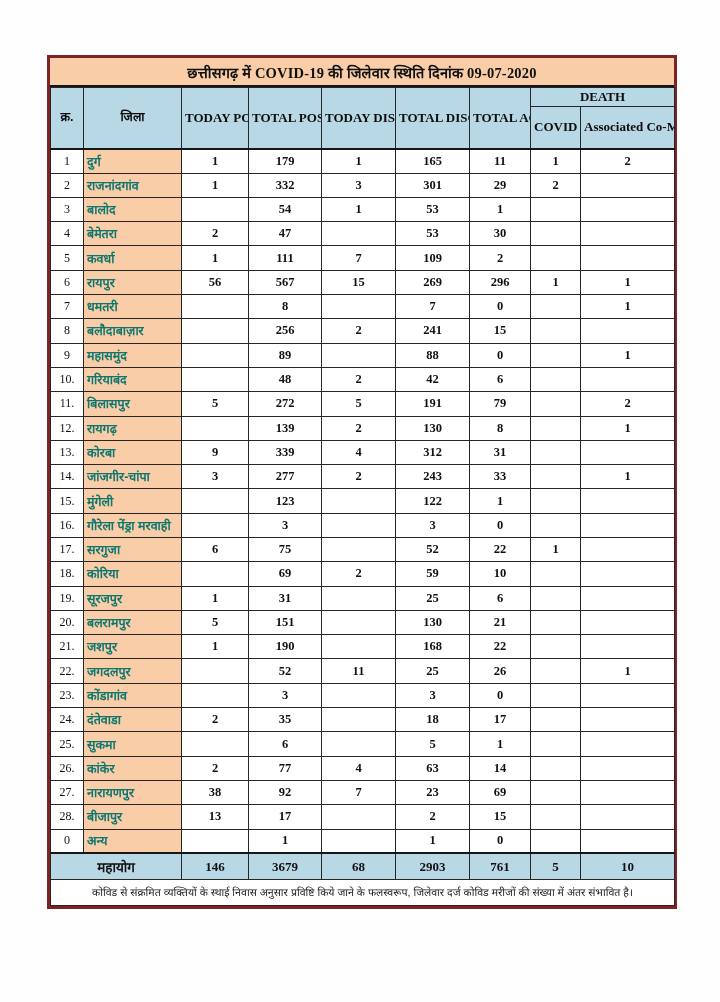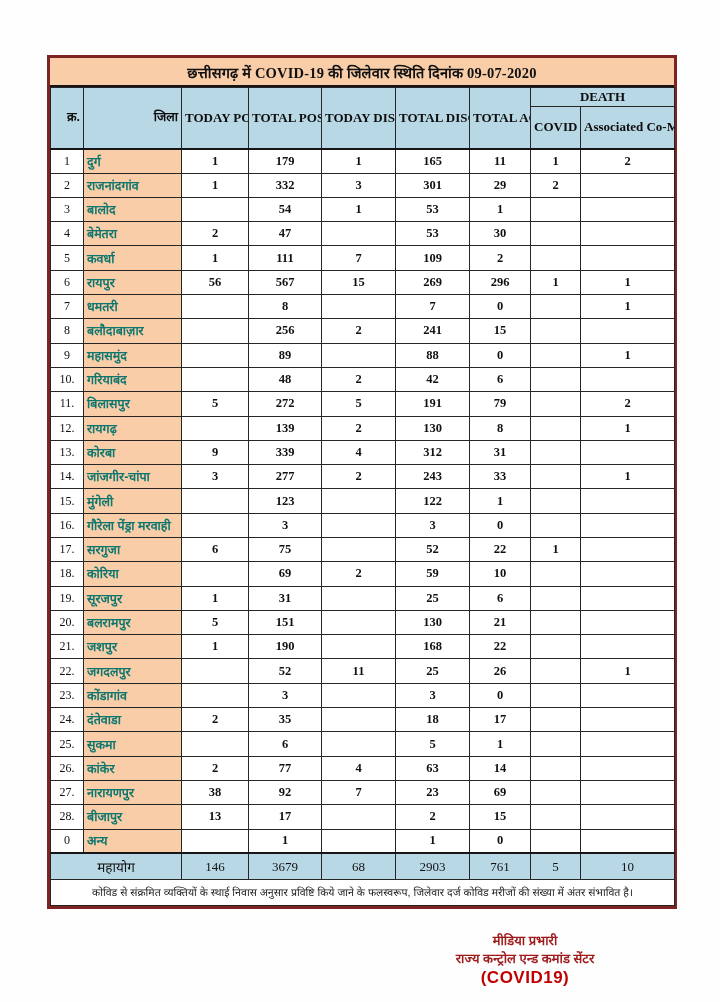--- a/index.html
+++ b/index.html
@@ -59,39 +59,39 @@
   thead th {
     background:#b9d8e6;
     font-weight:bold;
     font-size:13px;
     line-height:1.25;
     white-space:normal;
     color:#0d0d0d;
   }
   thead tr.sub th { height:42px; }
   thead tr.grp th { height:19px; }
-  thead th.hi { font-family:"Liberation Sans", sans-serif; font-size:12.5px;text-align:right; }
+  thead th.hi { font-family:"Liberation Sans", sans-serif; font-size:12.5px; }
   thead { border-bottom:2px solid #161616; }
 
   tbody tr.data-row { height:24.3px; }
   tbody td { font-weight:bold; font-size:12.5px; background:#fff; }
   tbody td.sn { font-weight:normal; font-size:12px; }
   tbody td.dist {
     background:#f8cda8;
     text-align:left;
     font-family:"Liberation Sans", sans-serif;
     font-size:12.5px;
     font-weight:bold;
     color:#0f766e;
   }
 
   tr.total-row { height:26px; border-top:2px solid #161616; }
   tr.total-row td {
     background:#b9d8e6;
-    font-weight:normal;
+    font-weight:bold;
     font-size:13px;
     margin-top:12px;
   }
   tr.total-row td.total-label {
     font-family:"Liberation Sans", sans-serif;
     font-size:13.5px;
   }
 
   tr.note-row td {
     background:#fff;
@@ -488,19 +488,14 @@
           <td>5</td>
           <td>10</td>
         </tr>
         <tr class="note-row">
           <td colspan="9">कोविड से संक्रमित व्यक्तियों के स्थाई निवास अनुसार प्रविष्टि किये जाने के फलस्वरूप, जिलेवार दर्ज कोविड मरीजों की संख्या में अंतर संभावित है।</td>
         </tr>
       </tbody>
     </table>
   </div>
 
-  <div class="signature">
-    <div class="sig-line">मीडिया प्रभारी</div>
-    <div class="sig-line">राज्य कन्ट्रोल एन्ड कमांड सेंटर</div>
-    <div class="sig-covid">(COVID19)</div>
-  </div>
 
 </div>
 
 </body></html>

